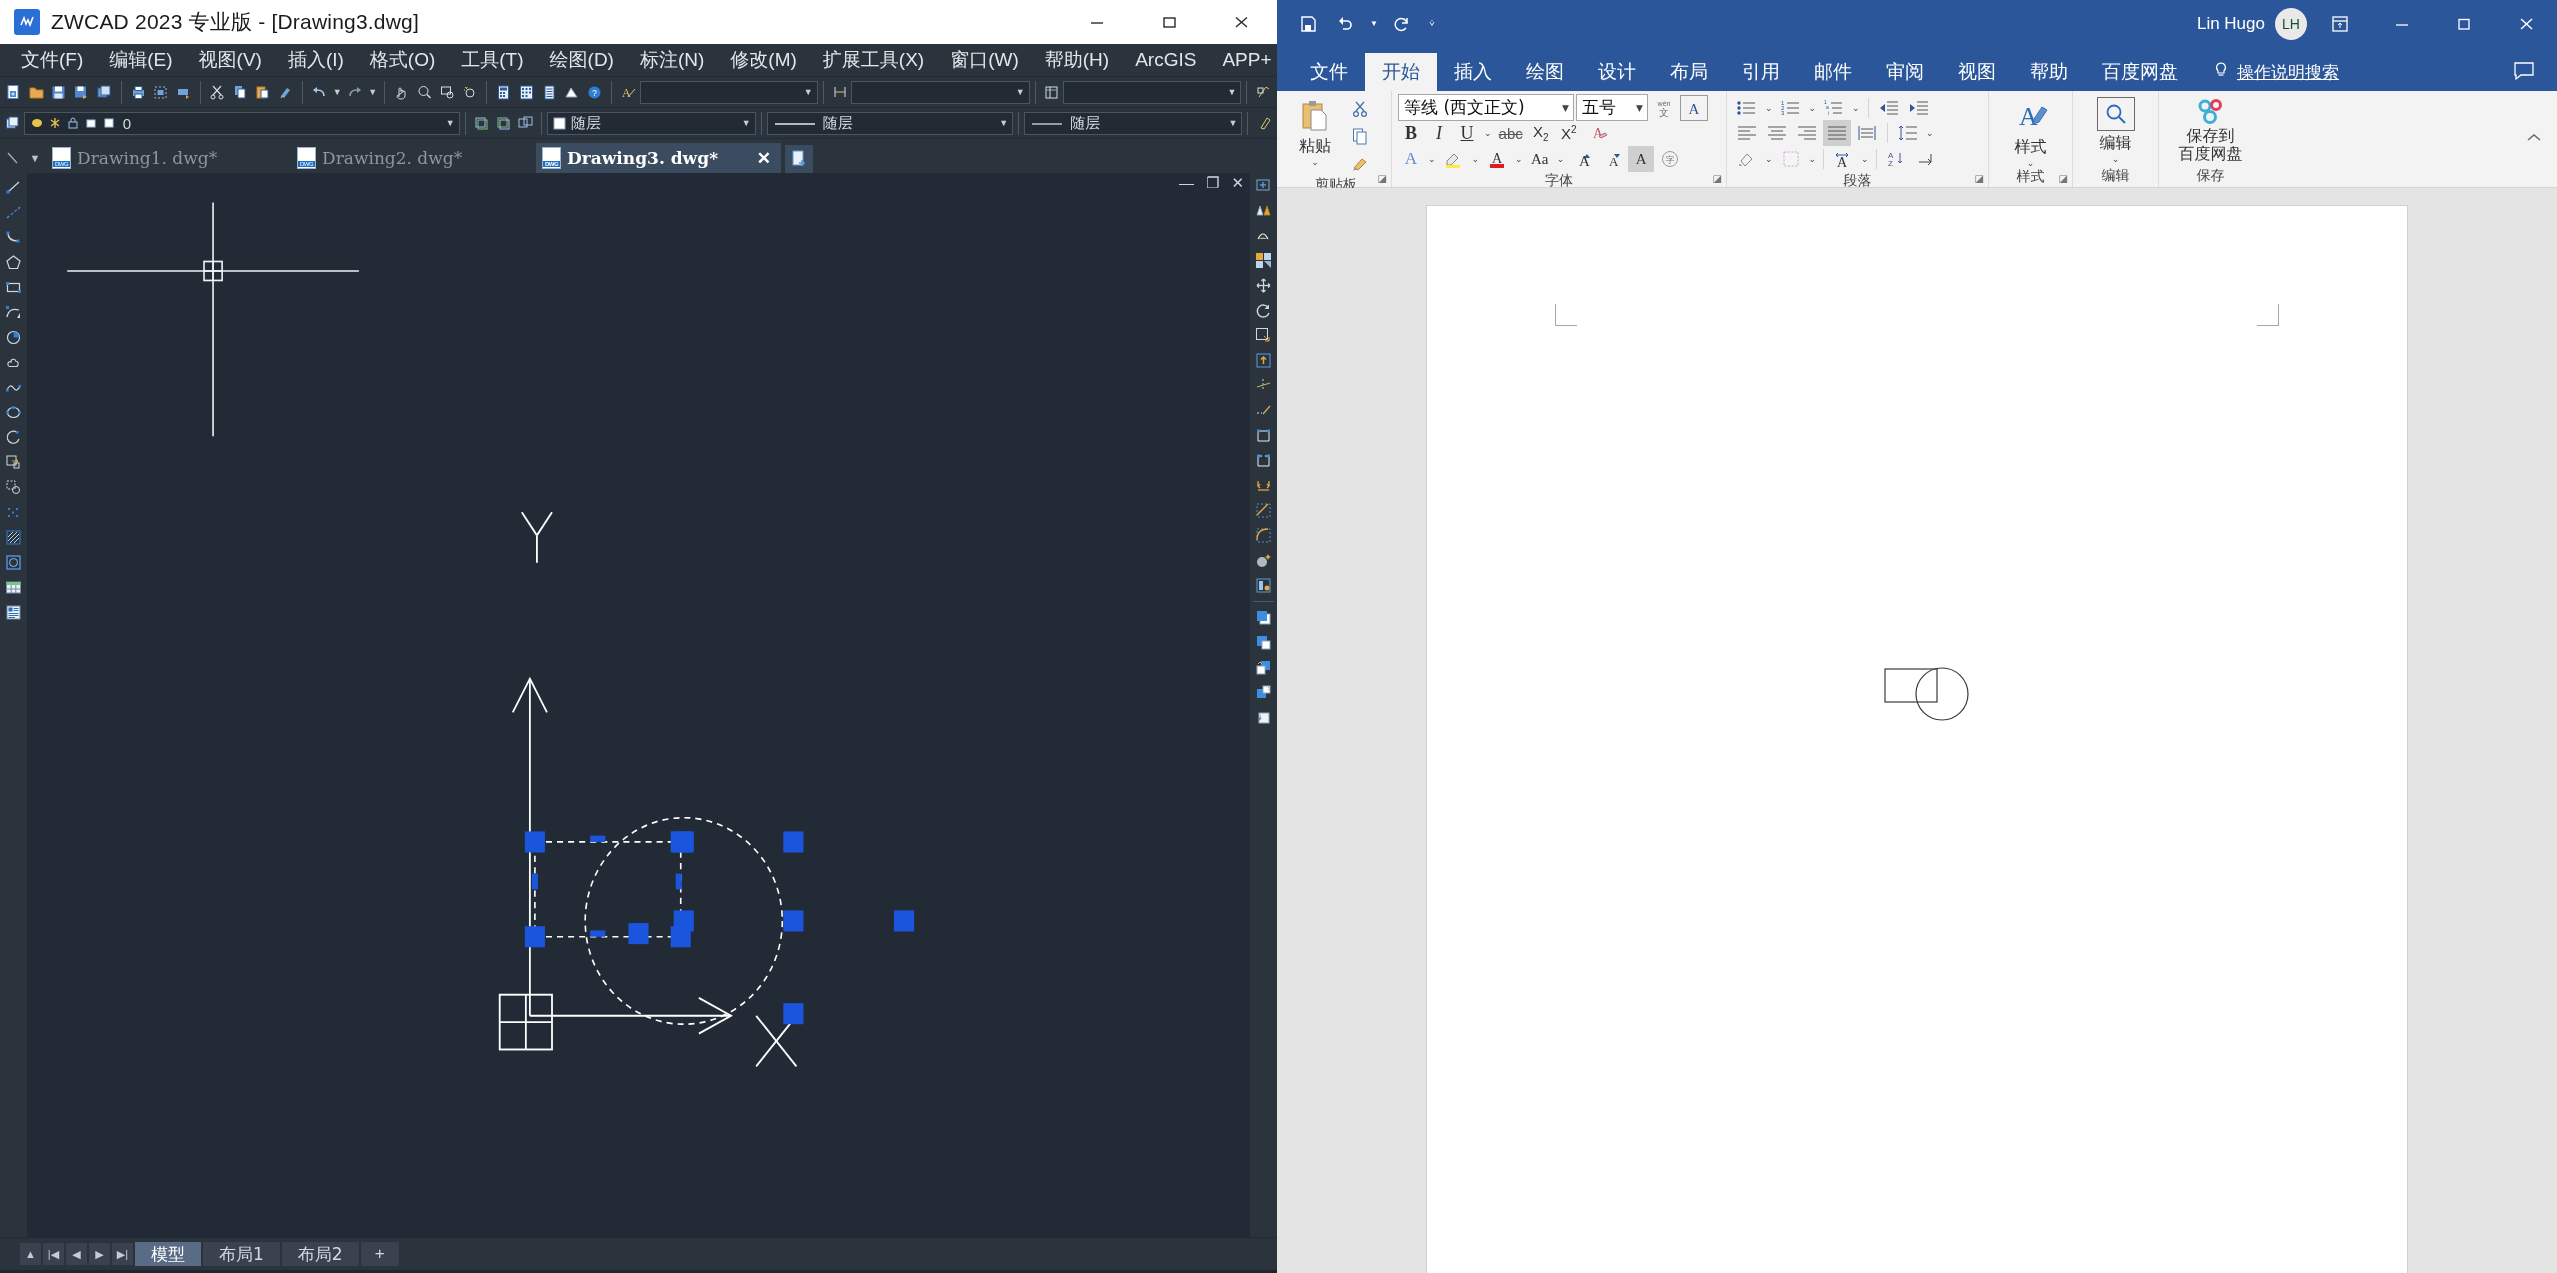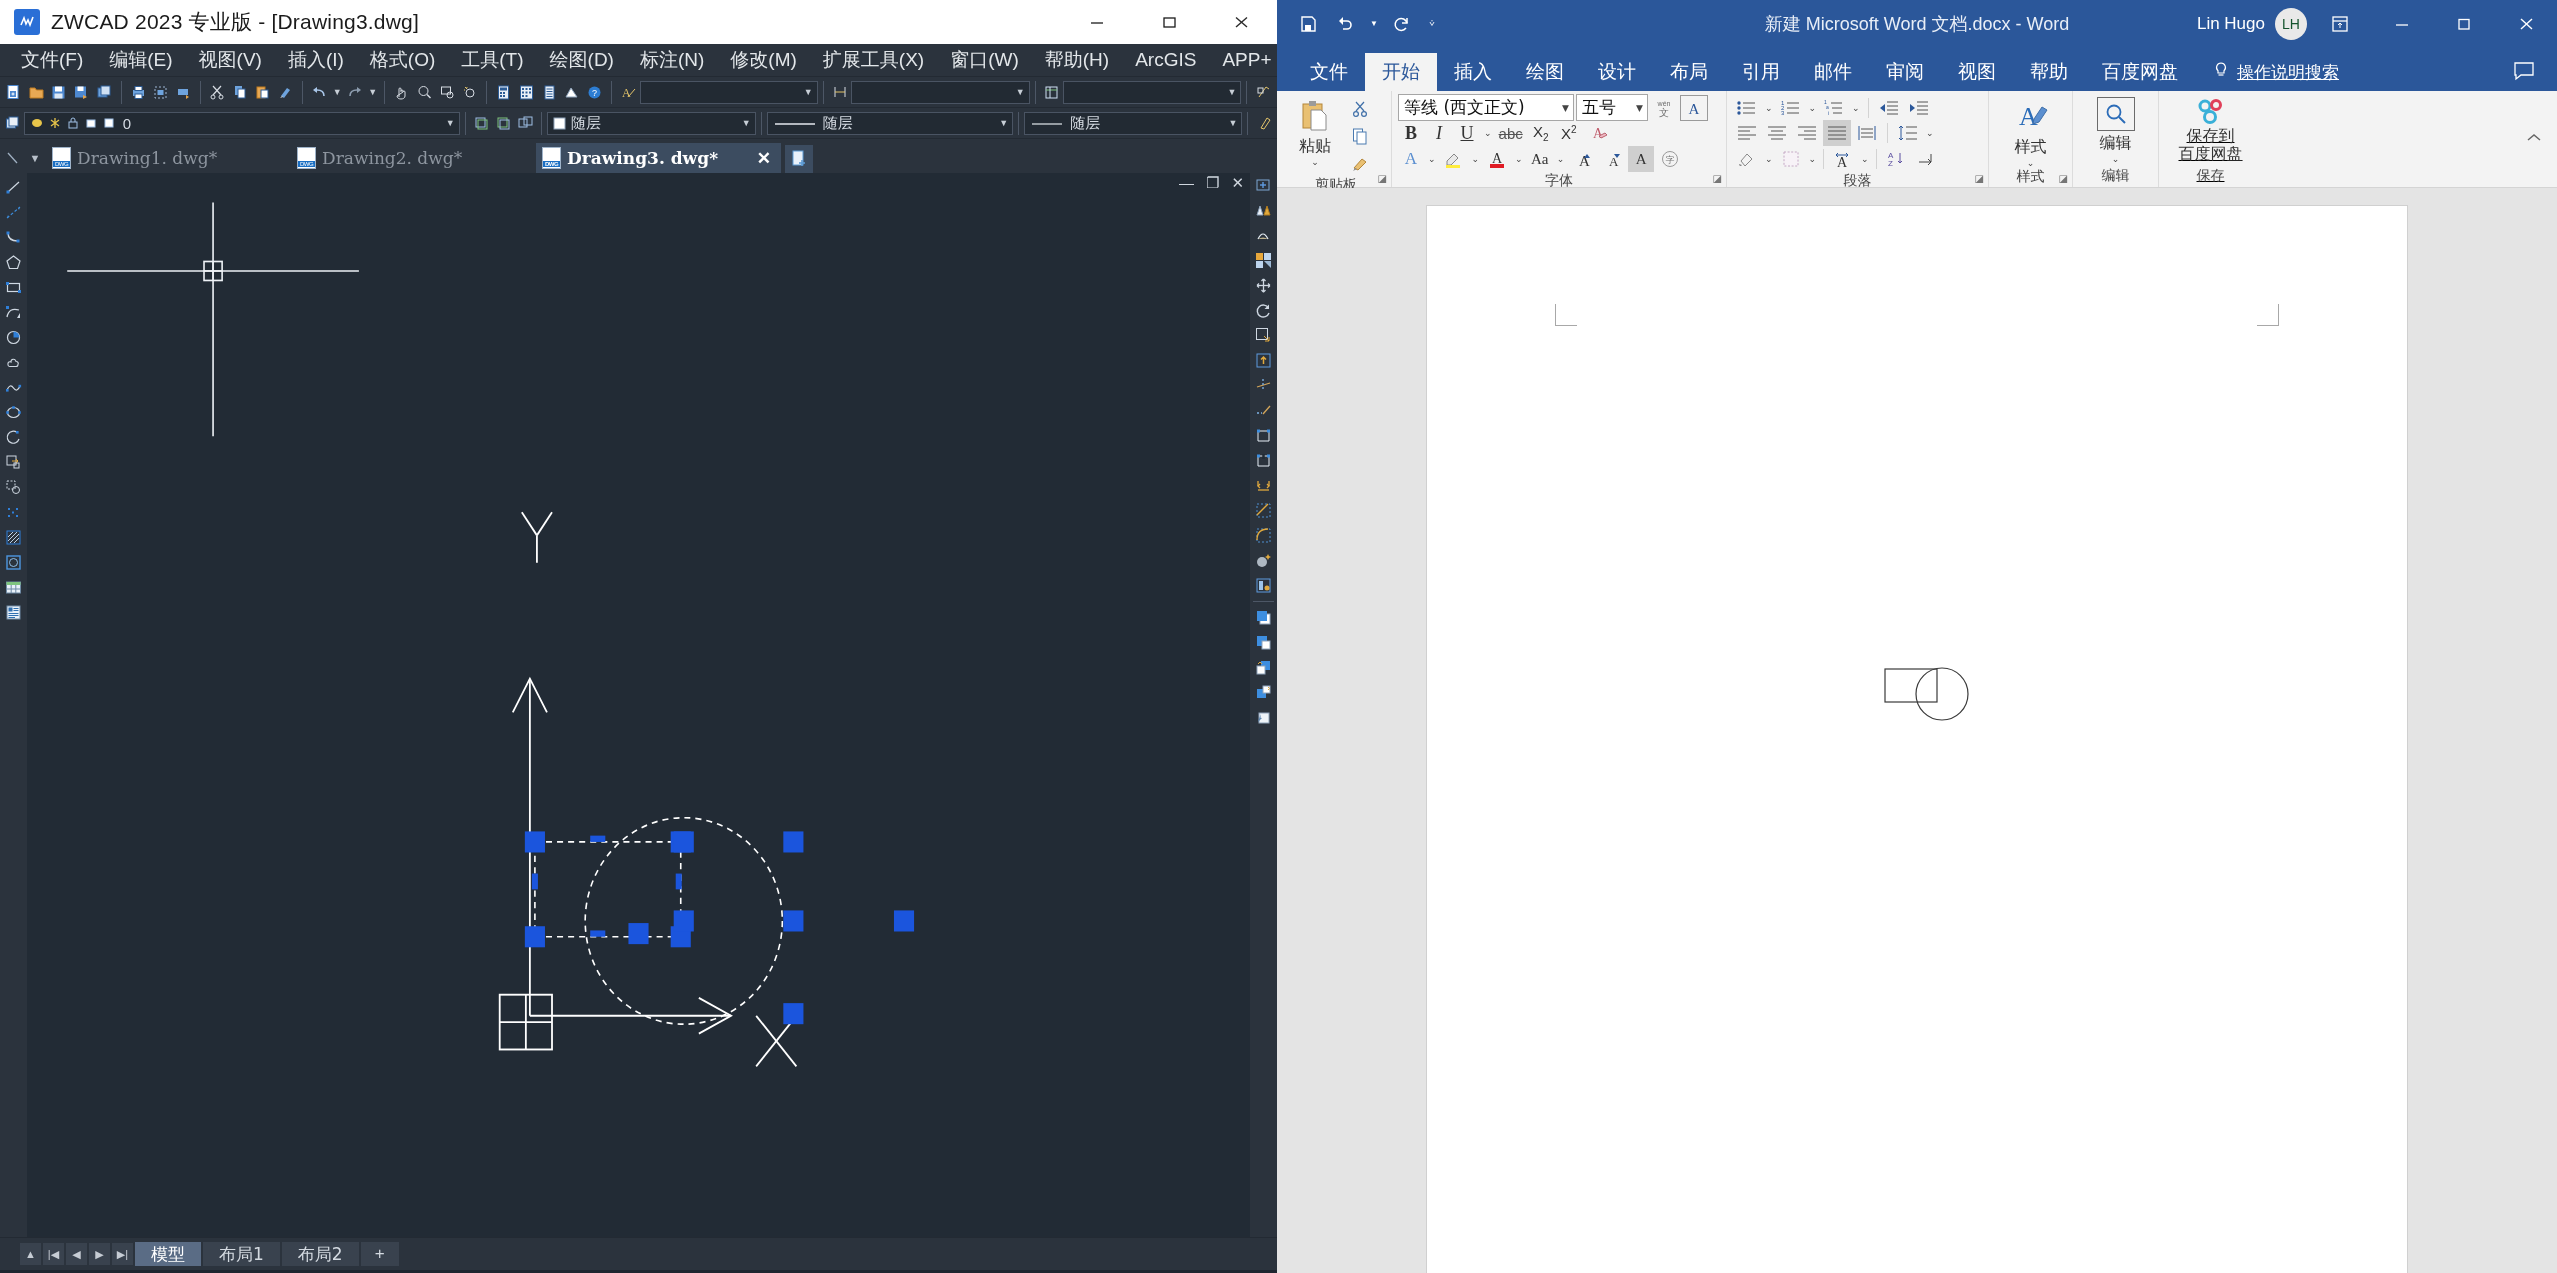--- a/index.html
+++ b/index.html
@@ -864,21 +864,20 @@
         <div class="w-qbtn">
           <svg width="20" height="20" viewBox="0 0 20 20">
               <path d="M15 4v5h-5" fill="none" stroke="#fff" stroke-width="1.5"></path>
               <path d="M15 9A6 6 0 1 0 14 14" fill="none" stroke="#fff" stroke-width="1.5"></path>
             </svg>
         </div>
         <div class="w-qbtn" style="width:18px;">
             <span style="font-size:9px;">⩒</span>
           </div>
       </div>
-      <div class="w-doctitle">新建 Microsoft Word 文档.docx  -  Word</div>
       <div class="w-acct">
         <span>Lin Hugo</span>
         <span class="w-avatar">LH</span>
       </div>
       <div class="w-wbtns">
         <div class="w-wbtn">
           <svg width="20" height="20" viewBox="0 0 20 20">
               <rect x="3" y="3" width="14" height="14" fill="none" stroke="#fff" stroke-width="1.3"></rect>
               <line x1="3" y1="7" x2="17" y2="7" stroke="#fff" stroke-width="1.3"></line>
               <path d="M10 14V9m-2 2l2-2 2 2" stroke="#fff" fill="none"></path>
@@ -1275,21 +1274,21 @@
                   <line x1="15" y1="15" x2="21" y2="21" stroke="#2b6cb8" stroke-width="2"></line>
                 </svg>
             </span>
             <span class="bl">编辑</span>
             <span class="bcaret">⌄</span>
           </div>
         </div>
         <div class="glabel">编辑</div>
       </div>
 
-      <div class="rgroup" style="width:104px;text-decoration:underline;">
+      <div class="rgroup" style="width:104px;">
         <div style="display:flex;justify-content:center;">
           <div class="bigbtn">
             <svg width="34" height="30" viewBox="0 0 34 30">
               <circle cx="11" cy="9" r="5" fill="none" stroke="#3ab0d8" stroke-width="3"></circle>
               <circle cx="22" cy="8" r="4.5" fill="none" stroke="#e0405a" stroke-width="3"></circle>
               <circle cx="16" cy="20" r="5.5" fill="none" stroke="#3ab0d8" stroke-width="3"></circle>
             </svg>
             <span class="bl2">保存到</span>
             <span class="bl2">百度网盘</span>
           </div>

